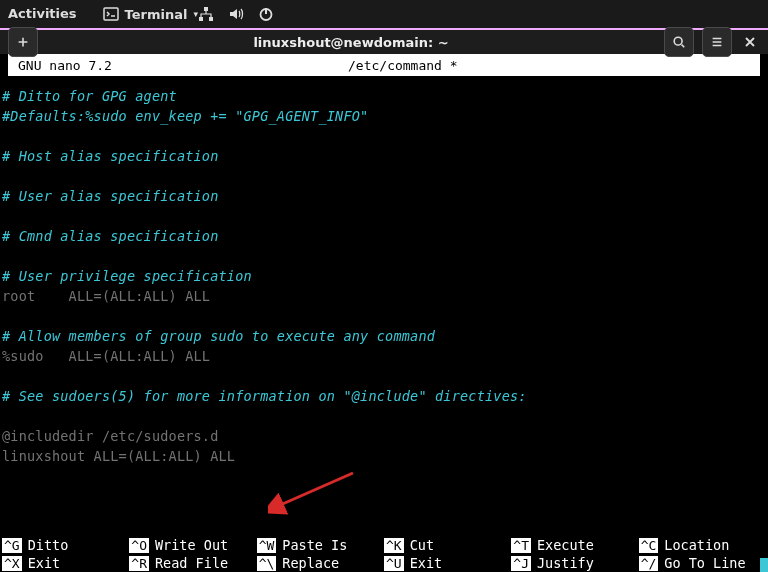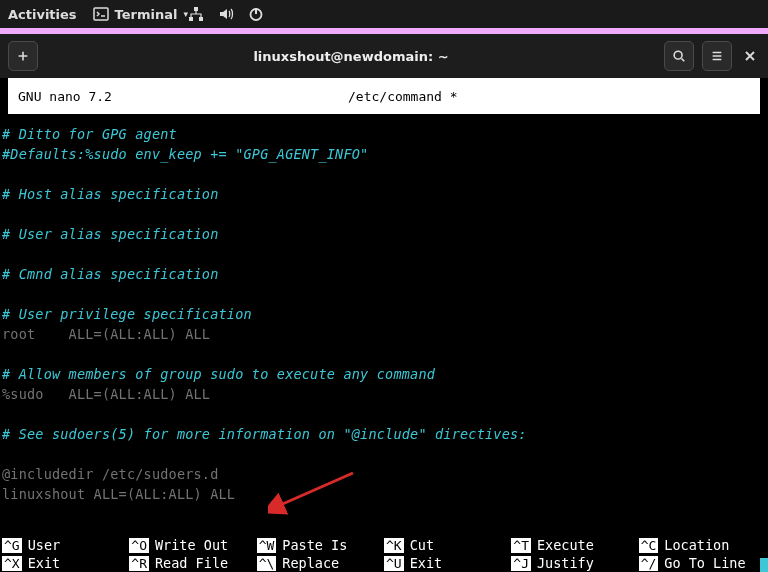--- a/index.html
+++ b/index.html
@@ -17,53 +17,53 @@
     height: 28px;
     background: #1a1a1a;
     display: flex;
     align-items: center;
     padding: 0 8px;
     font-family: "DejaVu Sans", sans-serif;
     font-size: 13px;
     color: #ddd;
     font-weight: 600;
   }
-  .topbar .left { display: flex; gap: 16px; align-items: center; }
+  .topbar .left { display: flex; gap: 26px; }
   .topbar .center { flex: 1; text-align: center; }
   .topbar .right { display: flex; gap: 14px; align-items: center; }
   .topbar .term-app { display: flex; gap: 6px; align-items: center; }
   .topbar svg { width: 16px; height: 16px; }
   .winbar {
-    height: 50px;
+    height: 26px;
     background: #1d1d1d;
     display: flex;
     align-items: center;
     padding: 0 8px;
     gap: 8px;
     font-family: "DejaVu Sans", sans-serif;
     font-size: 13px;
     color: #eee;
-    border-top: 6px solid #f0abfc;
+    border-top: 2px solid #f0abfc;
   }
   .winbar .plusbtn, .winbar .iconbtn {
     width: 30px; height: 30px;
     border: 1px solid #4a4a4a;
     border-radius: 5px;
     display: flex; align-items: center; justify-content: center;
     background: #2a2a2a;
   }
   .winbar .title { flex: 1; text-align: center; font-weight: 600; }
   .winbar .closebtn { width: 20px; text-align: center; font-size: 16px; }
   .nanotitle {
     height: 22px;
     background: #fff;
     color: #000;
     display: flex;
     align-items: center;
-    padding: 18px 10px;
+    padding: 4px 10px;
     margin: 0 8px;
     font-weight: normal;
   }
   .nanotitle .nt-left { width: 330px; }
   .editor {
     padding: 10px 2px 0 2px;
     line-height: 20px;
     white-space: pre;
     font-size: 13.5px;
     letter-spacing: 0.2px;
@@ -171,21 +171,21 @@
         <path d="M0 0L8 4L0 8z" fill="#d92a2a"></path>
       </marker>
     </defs>
   <line x1="85" y1="5" x2="10" y2="38" stroke="#d92a2a" stroke-width="3" marker-end="url(#ah)"></line>
 </svg>
 
 <div class="shortcuts" id="shortcuts">
     <div class="sc-col">
       <div class="sc-row">
         <span class="sc-key">^G</span>
-        <span class="sc-label">User</span>
+        <span class="sc-label">Ditto</span>
       </div>
       <div class="sc-row">
         <span class="sc-key">^X</span>
         <span class="sc-label">Exit</span>
       </div>
     </div>
     <div class="sc-col">
       <div class="sc-row">
         <span class="sc-key">^O</span>
         <span class="sc-label">Write Out</span>

